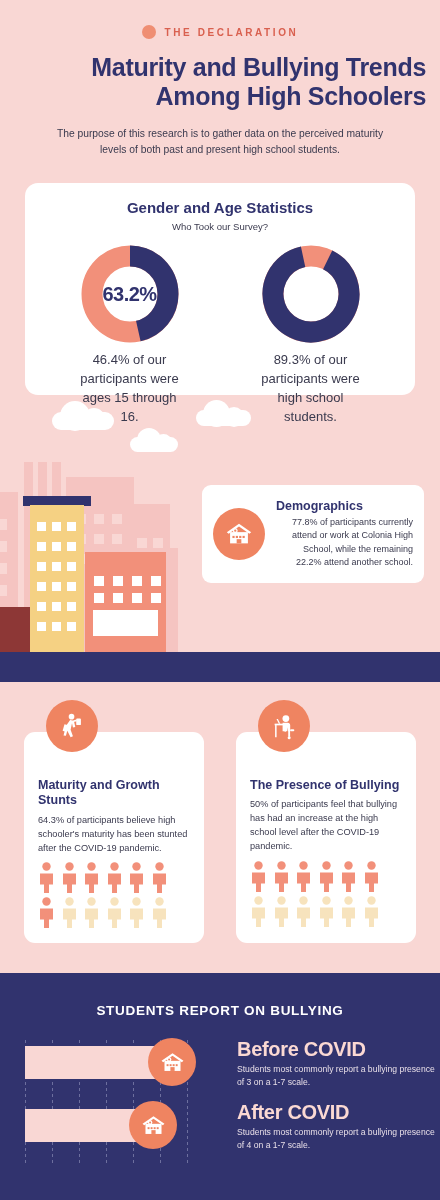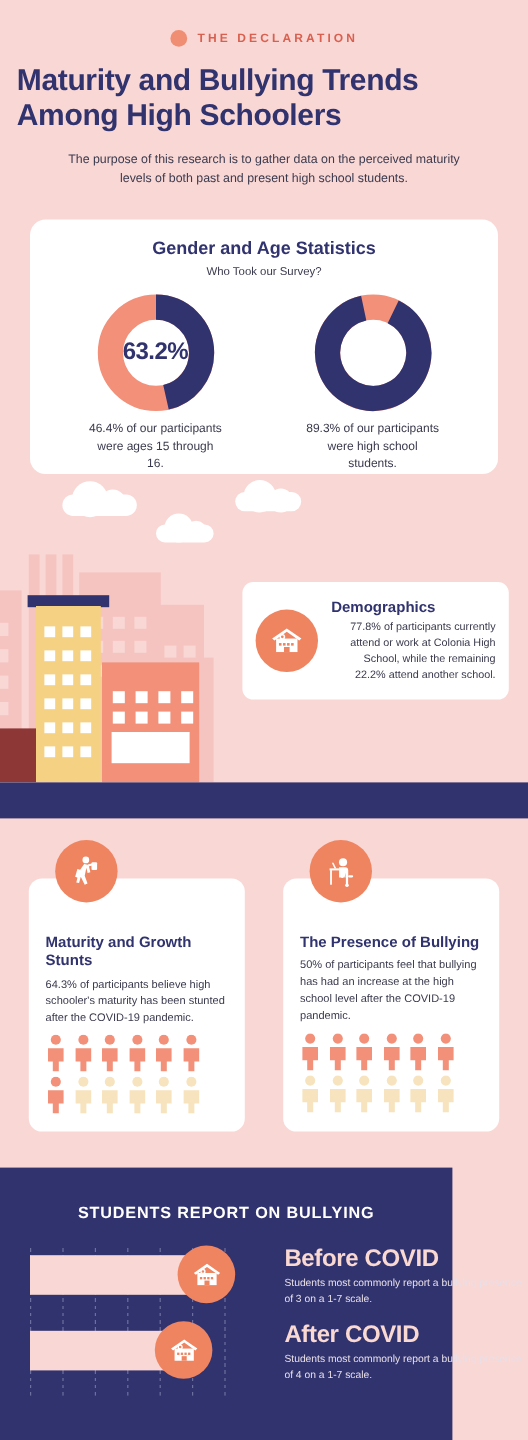--- a/index.html
+++ b/index.html
@@ -13,21 +13,21 @@
   .page { position:relative; width:440px; height:1200px; background:#f9d7d4; }
 
   
   .badge { display:flex; align-items:center; justify-content:center; gap:9px; padding-top:25px; }
   .badge-dot { width:14px; height:14px; border-radius:50%; background:#ef8e73; }
   .badge-text {
     color:#d9604f; font-size:10px; font-weight:bold;
     letter-spacing:2.6px; text-transform:uppercase;
   }
   .title {
-    margin-top:14px; text-align:left; color:#31336e;
+    margin-top:14px; text-align:right; color:#31336e;
     font-size:25px; font-weight:bold; line-height:1.14; letter-spacing:-0.3px;
     padding:0 14px;
   }
   .subtitle {
     margin:16px auto 0; text-align:center; color:#3a3a4e;
     font-size:10.3px; line-height:1.55; width:338px;
   }
 
   
   .stats-card {
@@ -37,21 +37,21 @@
   .stats-title { text-align:center; color:#31336e; font-size:15px; font-weight:bold; padding-top:16px; }
   .stats-sub { text-align:center; color:#3a3a4e; font-size:9.5px; padding-top:5px; }
   .donuts { display:flex; justify-content:space-around; padding:12px 14px 0; }
   .donut-col { width:112px; text-align:center; }
   .donut-wrap { position:relative; width:100px; height:100px; margin:0 auto; }
   .donut-wrap svg { display:block; }
   .donut-label {
     position:absolute; left:0; right:0; top:50%; transform:translateY(-50%);
     color:#31336e; font-size:20px; font-weight:bold; letter-spacing:-0.5px;
   }
-  .donut-cap { margin-top:7px; color:#3a3a4e; font-size:10px; line-height:1.45; }
+  .donut-cap { margin-top:7px; color:#3a3a4e; font-size:13px; line-height:1.45; }
 
   
   .city { position:absolute; left:0; top:396px; width:440px; height:256px; overflow:hidden; }
   .cloud { position:absolute; background:#fff; border-radius:20px; }
   .cloud::before, .cloud::after { content:""; position:absolute; background:#fff; border-radius:50%; }
   .bg-b { position:absolute; bottom:0; background:#f5c4c1; }
   .bg-win { position:absolute; background:#f9d7d4; }
   .b-navy { position:absolute; bottom:0; background:#31336e; }
   .b-yellow { position:absolute; bottom:0; background:#f5d183; }
   .b-orange { position:absolute; bottom:0; background:#f2907a; }
@@ -80,21 +80,21 @@
     position:absolute; top:-32px; left:22px; width:52px; height:52px;
     border-radius:50%; background:#ef8461; display:flex; align-items:center; justify-content:center;
   }
   .feat-title { color:#31336e; font-size:12.5px; font-weight:bold; line-height:1.22; padding-top:46px; }
   .feat-text { color:#3a3a4e; font-size:9.2px; line-height:1.53; padding-top:4px; }
   .picto { padding-top:7px; }
   .picto-row { display:flex; gap:5.6px; }
   .picto-row + .picto-row { margin-top:4px; }
 
   
-  .bottom { position:absolute; left:0; top:973px; width:377px; height:227px; background:#31336e; }
+  .bottom { position:absolute; left:0; top:973px; width:440px; height:227px; background:#31336e; }
   .bottom-title {
     text-align:center; color:#fff; font-size:13.5px; font-weight:bold;
     letter-spacing:0.7px; padding-top:30px;
   }
   .grid-lines { position:absolute; left:25px; top:1040px; width:170px; height:123px; }
   .gline { position:absolute; top:0; width:1px; height:123px;
            background:repeating-linear-gradient(to bottom,#6d6f9e 0 3px,transparent 3px 6px); }
   .bar { position:absolute; height:33px; background:#f9d7d4; }
   .bar-icon { position:absolute; width:48px; height:48px; border-radius:50%; background:#ef8461;
               display:flex; align-items:center; justify-content:center; }

